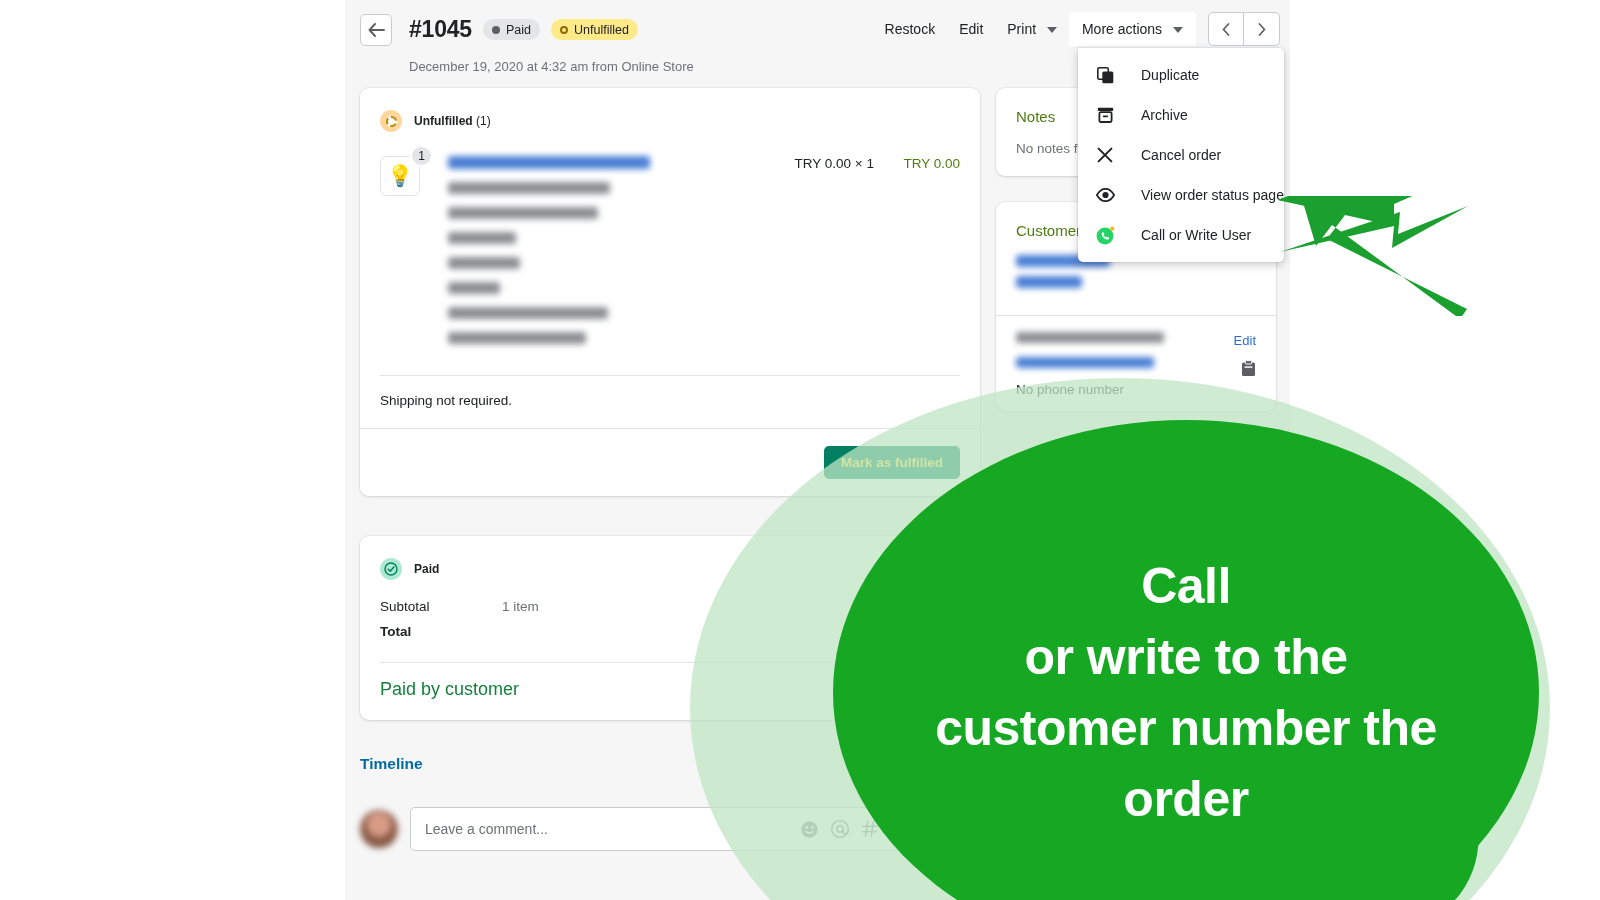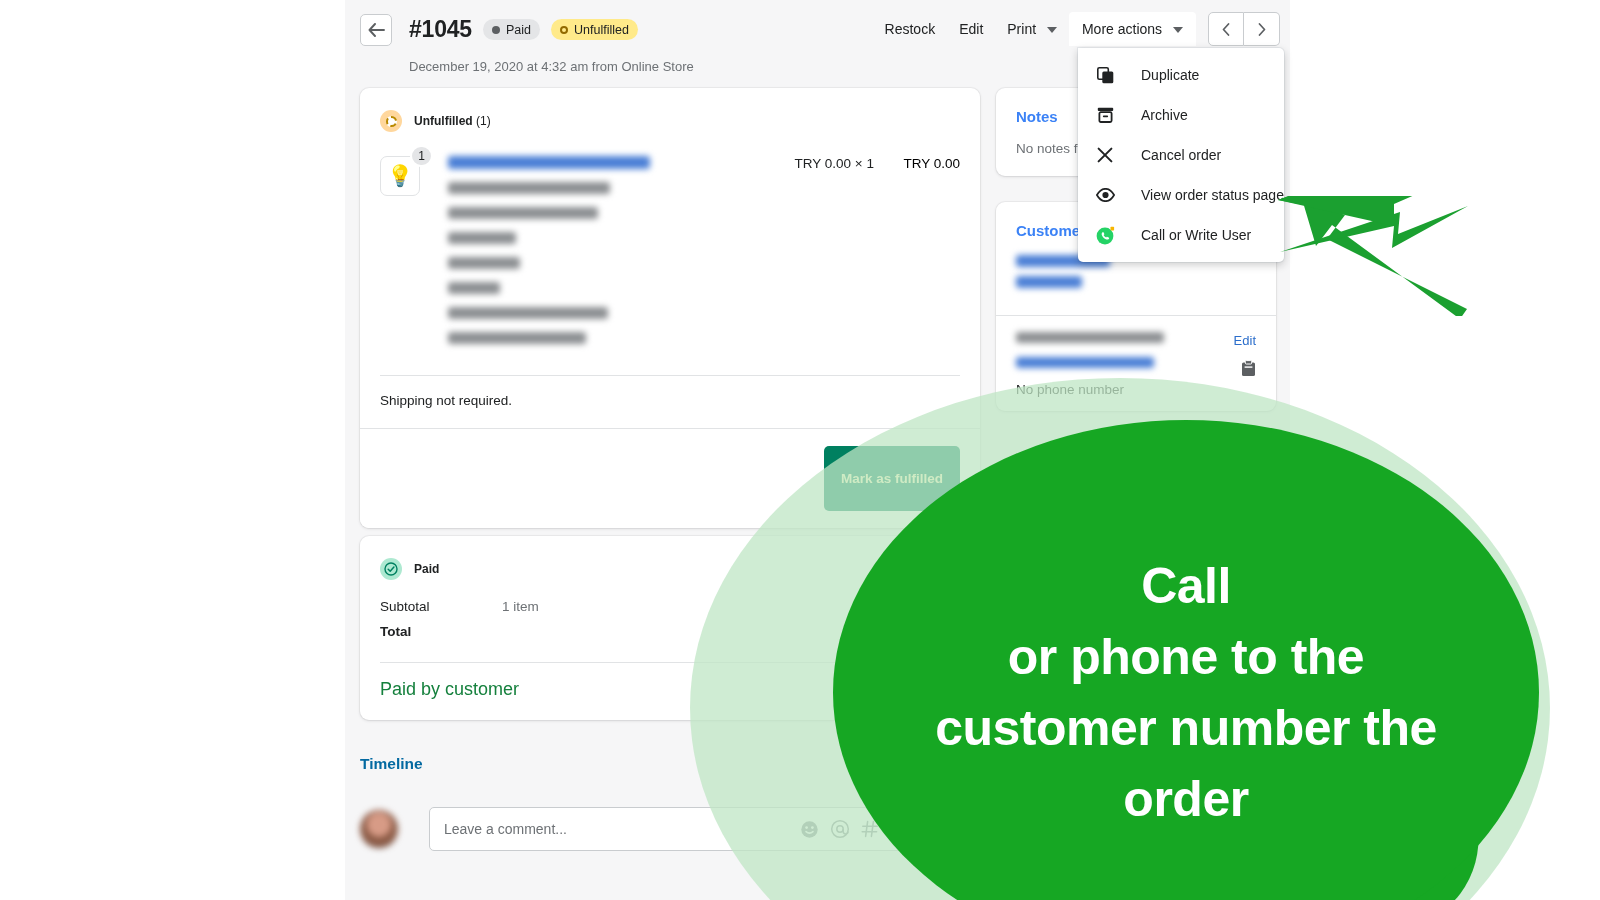--- a/index.html
+++ b/index.html
@@ -71,27 +71,27 @@
   .blur-line { height:12px; border-radius:3px; margin-bottom:13px; filter: blur(3.2px); }
   .bl-a { width:202px; background:#4a7fd6; height:13px; }
   .bl-b { width:162px; background:#8c8f92; }
   .bl-c { width:150px; background:#8c8f92; }
   .bl-d { width:68px;  background:#8c8f92; }
   .bl-e { width:72px;  background:#8c8f92; }
   .bl-f { width:52px;  background:#8c8f92; }
   .bl-g { width:160px; background:#8c8f92; }
   .bl-h { width:138px; background:#8c8f92; }
   .li-price { font-size:13.5px; color:#202223; width:100px; text-align:right; flex:none; }
-  .li-total { font-size:13.5px; color:#000000; width:86px; text-align:right; flex:none; }
+  .li-total { font-size:13.5px; color:#4d7c0f; width:86px; text-align:right; flex:none; }
 
   .divider { height:1px; background:#e1e3e5; margin:12px 20px 0 20px; }
   .ship-note { padding:17px 20px 20px 20px; font-size:13.5px; color:#202223; }
   .card-footer { border-top:1px solid #e1e3e5; padding:17px 20px; display:flex; justify-content:flex-end; background:#fff; border-radius:0 0 9px 9px; }
-  .btn-primary { background:#008060; color:#fef9c3; font-size:13.5px; font-weight:600;
-                 padding:25px 17px; border-radius:5px; border:none; cursor:pointer; }
+  .btn-primary { background:#008060; color:#fde047; font-size:13.5px; font-weight:600;
+                 padding:9px 17px; border-radius:5px; border:none; cursor:pointer; }
 
   .card-paid { position:absolute; left:360px; top:536px; width:620px; }
   .check-icon { width:22px; height:22px; border-radius:50%; background:#aee9d1;
                 display:flex; align-items:center; justify-content:center; flex:none; }
   .paid-rows { padding:14px 20px 4px 20px; }
   .prow { display:flex; font-size:13.5px; color:#202223; padding:5px 0; }
   .prow .l1 { width:122px; }
   .prow .l2 { flex:1; color:#6d7175; }
   .prow.bold .l1 { font-weight:700; }
   .paid-div { height:1px; background:#e1e3e5; margin:14px 20px 0 20px; }
@@ -101,32 +101,32 @@
   .tl { position:absolute; left:360px; top:755px; width:620px; }
   .tl-head { display:flex; align-items:center; justify-content:space-between; }
   .tl-title { font-size:15.5px; font-weight:700; color:#0369a1; }
   .tl-show { display:flex; align-items:center; gap:9px; font-size:13.5px; color:#202223; }
   .cb { width:18px; height:18px; border-radius:4px; background:#2c6ecb;
         display:flex; align-items:center; justify-content:center; }
   .tl-row { display:flex; align-items:center; margin-top:34px; }
   .avatar { width:38px; height:38px; border-radius:50%; flex:none;
             background: radial-gradient(circle at 50% 38%, #d79b86 0 40%, #8d5c47 41% 70%, #6d4636 71% 100%);
             filter: blur(3.4px); }
-  .comment-box { flex:1; margin-left:31px; height:44px; background:#fff;
+  .comment-box { flex:1; margin-left:12px; height:44px; background:#fff;
                  border:1px solid #c9cccf; border-radius:5px; display:flex; align-items:center; padding:0 6px 0 14px; }
   .comment-ph { flex:1; font-size:14px; color:#6d7175; }
   .cicon { width:30px; height:30px; display:flex; align-items:center; justify-content:center;
            color:#8c9196; cursor:pointer; }
   .post-btn { background:#f1f2f3; color:#6d7175; font-size:13px; padding:8px 14px;
               border-radius:4px; border:none; margin-left:4px; cursor:pointer; }
 
   
   .card-notes { position:absolute; left:996px; top:88px; width:280px; }
   .side-head { display:flex; align-items:center; justify-content:space-between; padding:20px 20px 0 20px; }
-  .side-title { font-size:15px; font-weight:700; color:#3b82f6; }
+  .side-title { font-size:15px; font-weight:400; color:#4d7c0f; }
   .side-body { padding:16px 20px 20px 20px; font-size:13.5px; color:#6d7175; }
 
   .card-cust { position:absolute; left:996px; top:202px; width:280px; }
   .cust-blur { padding:16px 20px 18px 20px; }
   .cb-line { height:12px; border-radius:3px; filter:blur(3.2px); margin-bottom:9px; background:#4a7fd6; }
   .cb1 { width:94px; }
   .cb2 { width:66px; }
   .cust-div { height:1px; background:#e1e3e5; }
   .cust-sec { padding:16px 20px 14px 20px; position:relative; }
   .cs-label { height:11px; width:148px; border-radius:3px; background:#8c8f92; filter:blur(3.2px); margin-bottom:14px; }
@@ -435,21 +435,21 @@
       <span class="mi-label">Call or Write User</span>
     </div>
   </div>
 
   <div class="anno">
     <div class="bubble-halo"></div>
     <div class="tail"></div>
     <div class="bubble">
       <div class="bubble-txt">
         <div>Call</div>
-        <div>or phone to the</div>
+        <div>or write to the</div>
         <div>customer number the</div>
         <div>order</div>
       </div>
     </div>
     <svg style="position:absolute; left:1272px; top:196px;" width="200" height="120" viewBox="0 0 200 120">
       <path d="M195 108 L55 38 L73 14 L30 -2 L44 45 L60 24 L188 118 Z" transform="translate(0,5)" fill="#1ba030"></path>
       <path d="M8 -4 L128 -44 L126 -22 L196 -50 L120 -8 L122 -30 Z" transform="translate(0,60) scale(1)" fill="#1ba030"></path>
       <path d="M4 0 L120 -42 L118 -20 L196 -52" fill="none" stroke="#1ba030" stroke-width="0"></path>
       <g fill="#1ba030">
         <polygon points="6,4 118,-36 118,-16 198,-48 198,-28 120,6 120,26"></polygon>

